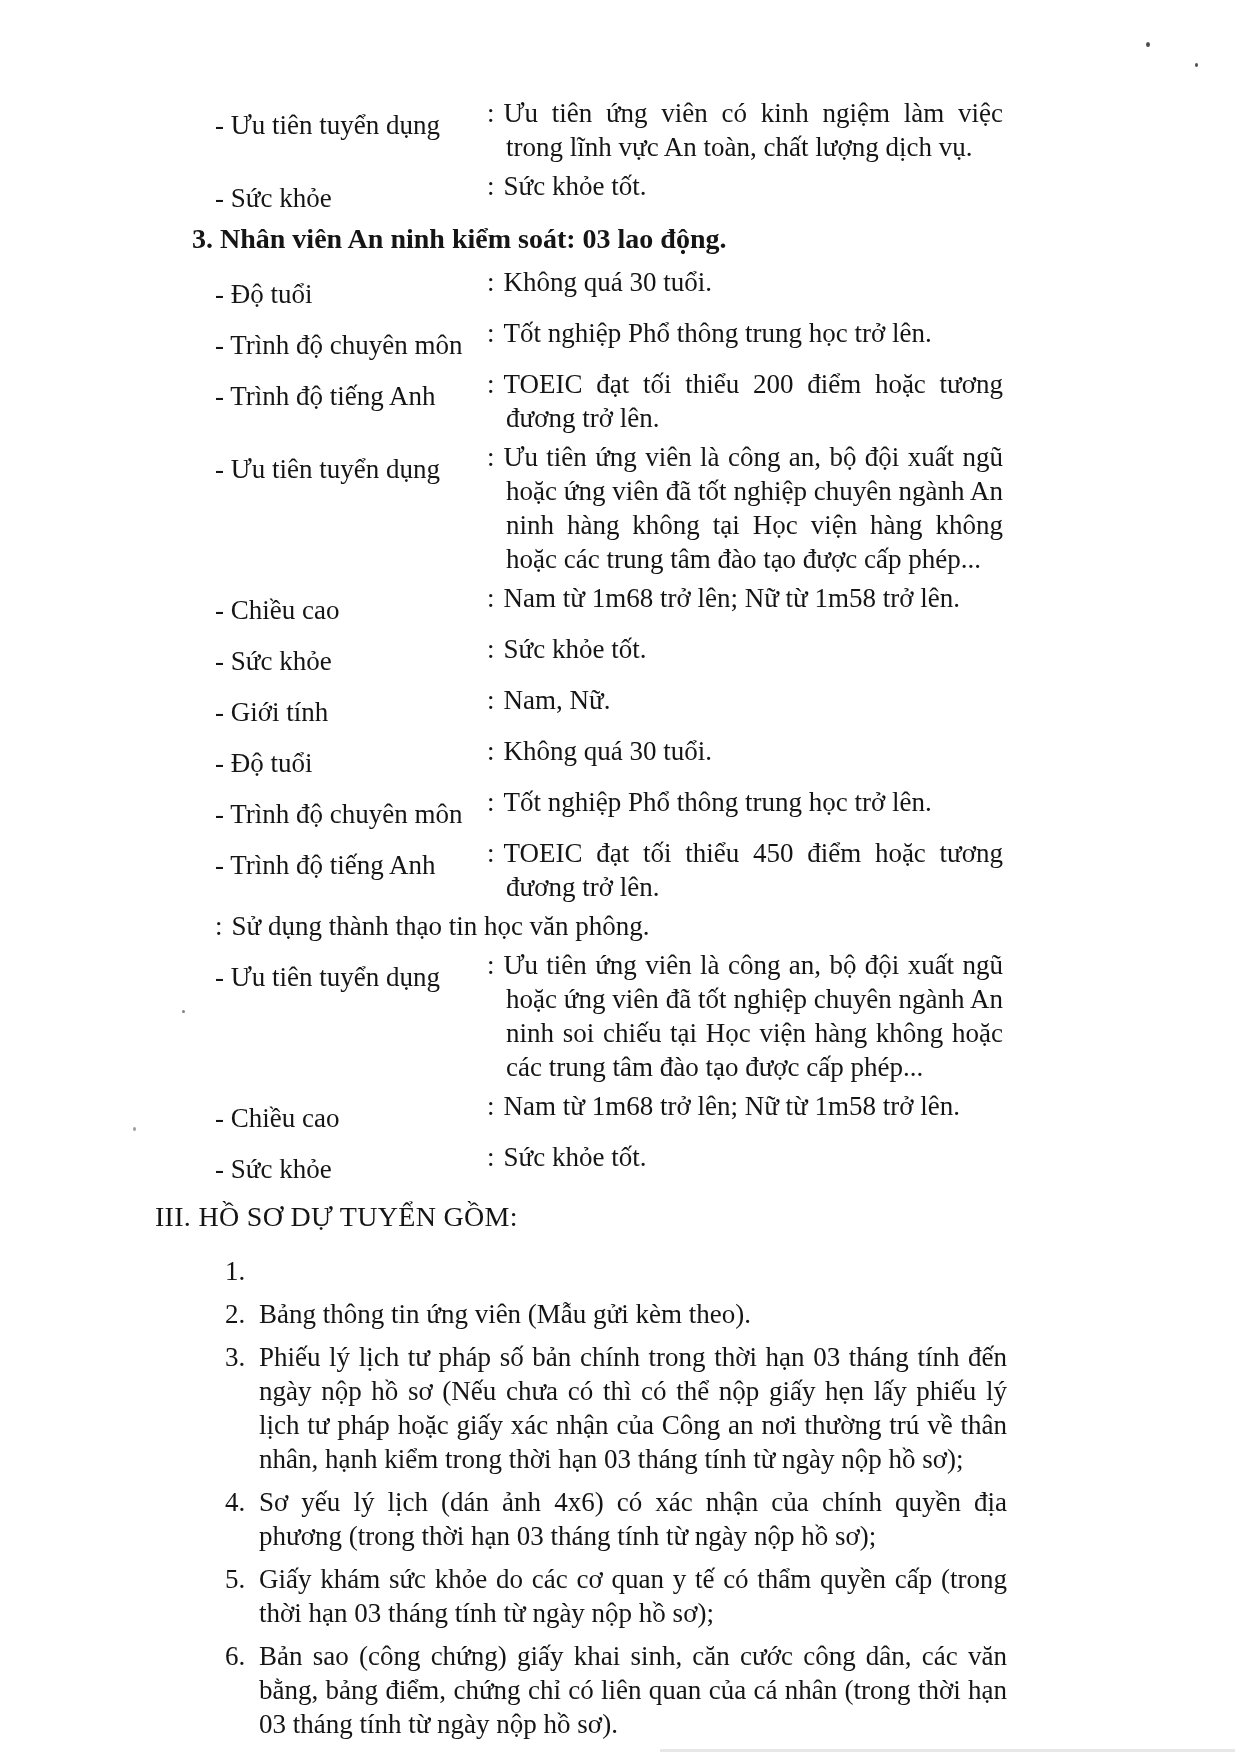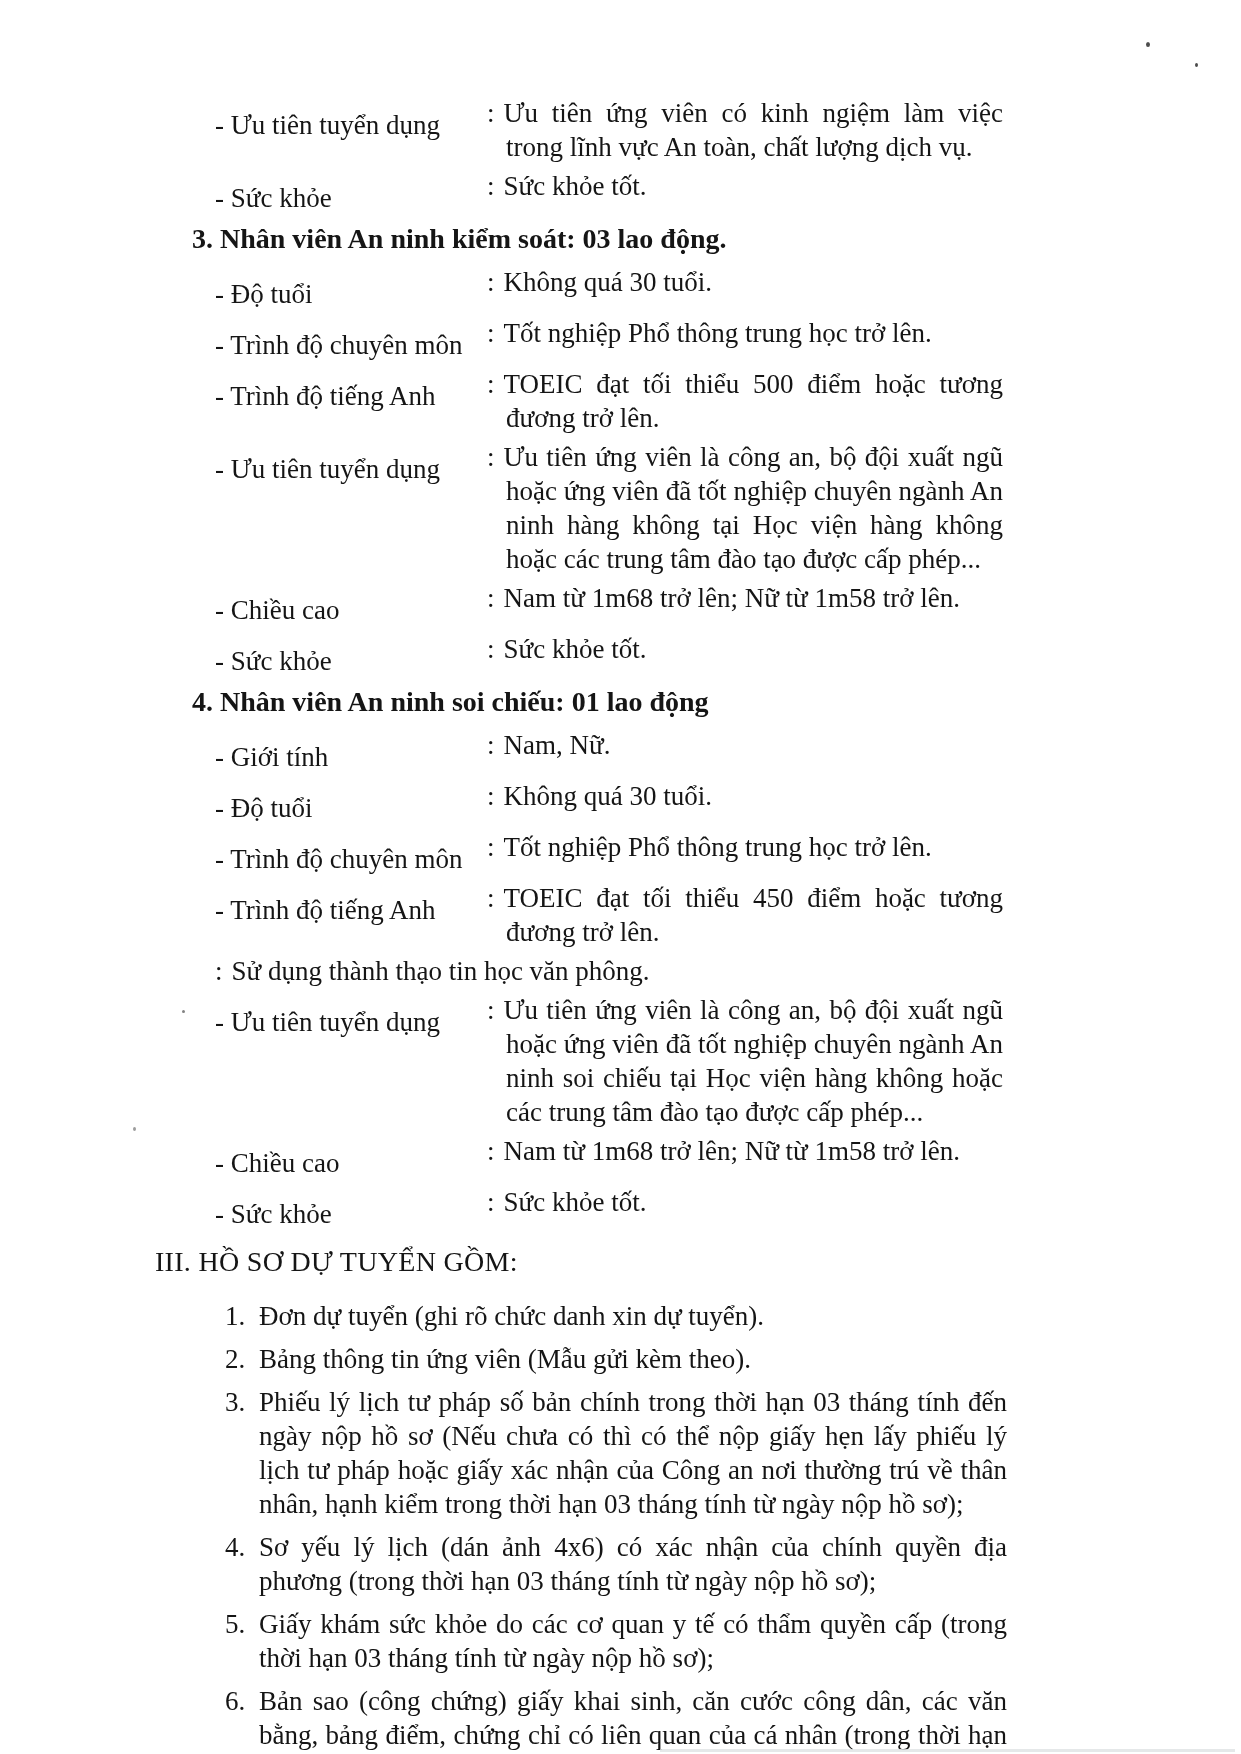--- a/index.html
+++ b/index.html
@@ -77,37 +77,36 @@
     <div class="spec-row">
       <div class="spec-label">- Độ tuổi</div>
       <div class="spec-value"><span class="colon">:</span><span>Không quá 30 tuổi.</span></div>
     </div>
     <div class="spec-row">
       <div class="spec-label">- Trình độ chuyên môn</div>
       <div class="spec-value"><span class="colon">:</span><span>Tốt nghiệp Phổ thông trung học trở lên.</span></div>
     </div>
     <div class="spec-row">
       <div class="spec-label">- Trình độ tiếng Anh</div>
-      <div class="spec-value"><span class="colon">:</span><span>TOEIC đạt tối thiểu 500 điểm hoặc tương đương trở lên.</span></div>
+      <div class="spec-value"><span class="colon">:</span><span>TOEIC đạt tối thiểu 200 điểm hoặc tương đương trở lên.</span></div>
     </div>
     <div class="spec-row">
       <div class="spec-label">- Ưu tiên tuyển dụng</div>
       <div class="spec-value"><span class="colon">:</span><span>Ưu tiên ứng viên là công an, bộ đội xuất ngũ hoặc ứng viên đã tốt nghiệp chuyên ngành An ninh hàng không tại Học viện hàng không hoặc các trung tâm đào tạo được cấp phép...</span></div>
     </div>
     <div class="spec-row">
       <div class="spec-label">- Chiều cao</div>
       <div class="spec-value"><span class="colon">:</span><span>Nam từ 1m68 trở lên; Nữ từ 1m58 trở lên.</span></div>
     </div>
     <div class="spec-row">
       <div class="spec-label">- Sức khỏe</div>
       <div class="spec-value"><span class="colon">:</span><span>Sức khỏe tốt.</span></div>
     </div>
   </div>
 
-  <div class="job-heading">4. Nhân viên An ninh soi chiếu: 01 lao động</div>
   <div class="spec-block">
     <div class="spec-row">
       <div class="spec-label">- Giới tính</div>
       <div class="spec-value"><span class="colon">:</span><span>Nam, Nữ.</span></div>
     </div>
     <div class="spec-row">
       <div class="spec-label">- Độ tuổi</div>
       <div class="spec-value"><span class="colon">:</span><span>Không quá 30 tuổi.</span></div>
     </div>
     <div class="spec-row">
@@ -132,21 +131,20 @@
     <div class="spec-row">
       <div class="spec-label">- Sức khỏe</div>
       <div class="spec-value"><span class="colon">:</span><span>Sức khỏe tốt.</span></div>
     </div>
   </div>
 
   <div class="main-heading">III. HỒ SƠ DỰ TUYỂN GỒM:</div>
   <div class="doc-list">
     <div class="doc-item">
       <div class="doc-num">1.</div>
-      <div class="doc-text">Đơn dự tuyển (ghi rõ chức danh xin dự tuyển).</div>
     </div>
     <div class="doc-item">
       <div class="doc-num">2.</div>
       <div class="doc-text">Bảng thông tin ứng viên (Mẫu gửi kèm theo).</div>
     </div>
     <div class="doc-item">
       <div class="doc-num">3.</div>
       <div class="doc-text">Phiếu lý lịch tư pháp số bản chính trong thời hạn 03 tháng tính đến ngày nộp hồ sơ (Nếu chưa có thì có thể nộp giấy hẹn lấy phiếu lý lịch tư pháp hoặc giấy xác nhận của Công an nơi thường trú về thân nhân, hạnh kiểm trong thời hạn 03 tháng tính từ ngày nộp hồ sơ);</div>
     </div>
     <div class="doc-item">

